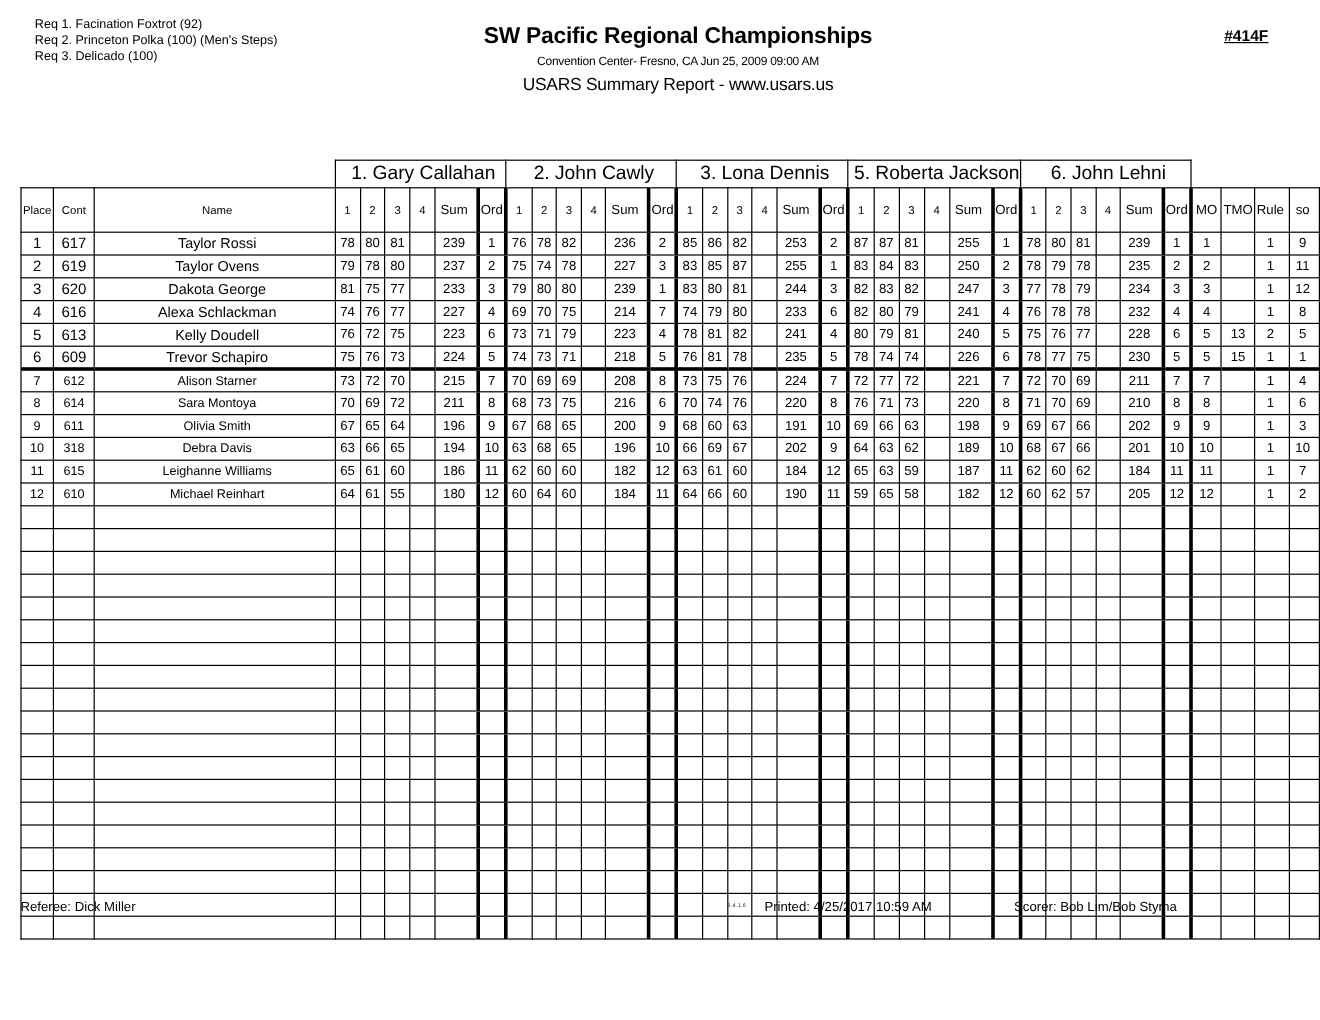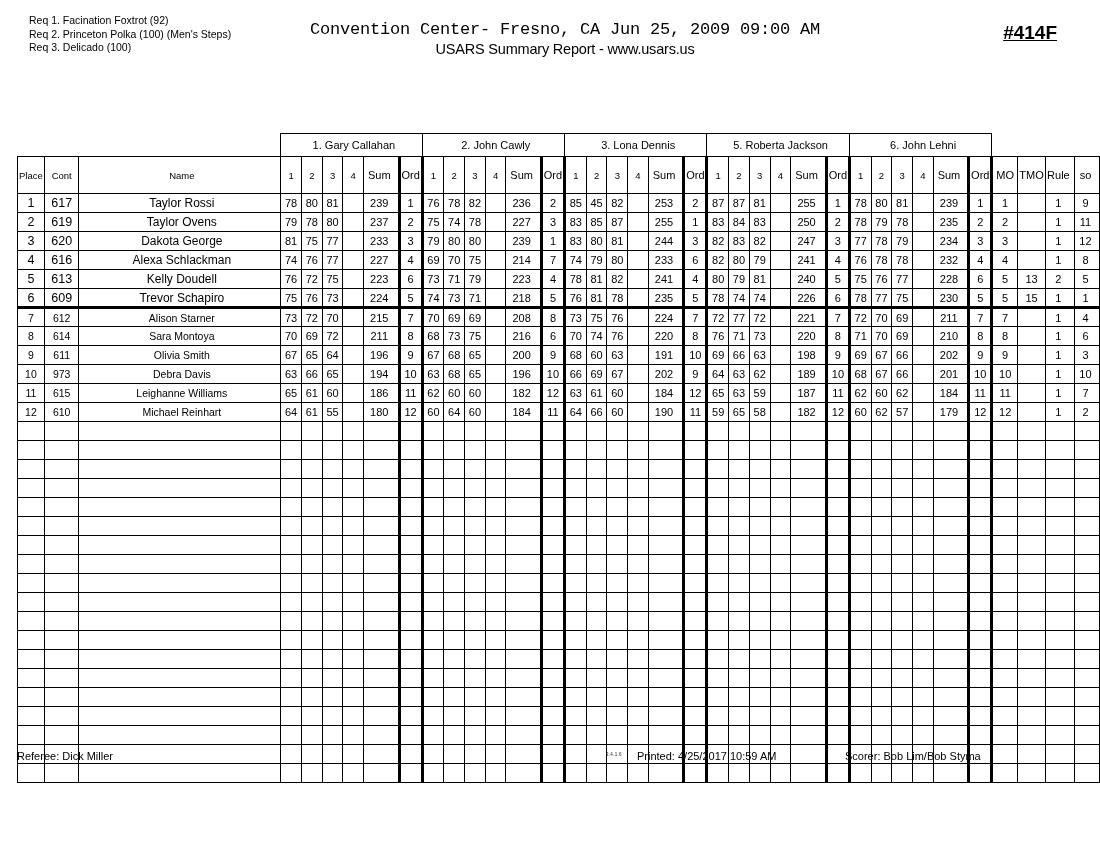--- a/index.html
+++ b/index.html
@@ -11,37 +11,37 @@
     overflow:hidden;
     position:relative;
   }
   
   #header{position:absolute;left:15px;top:0;width:1100px;height:125px;}
   #req-list{position:absolute;left:14px;top:14px;font-size:10.5px;line-height:13.5px;white-space:nowrap;}
   #req-list .req-row{display:block;}
   #req-list .req-lbl{display:inline-block;}
   #title-block{position:absolute;left:200px;top:20px;width:700px;text-align:center;}
   #event-title{font-size:19px;font-weight:bold;letter-spacing:-0.2px;line-height:22px;}
-  #venue-line{font-size:17px;line-height:19px;letter-spacing:-0.2px;font-family:Liberation Mono, monospace;}
+  #venue-line{font-size:10px;line-height:19px;letter-spacing:-0.2px;}
   #category-title{font-size:18px;font-weight:bold;line-height:24px;letter-spacing:-0.1px;}
   #report-line{font-size:14.5px;line-height:20px;letter-spacing:-0.2px;}
-  #event-code{position:absolute;right:58px;top:22px;font-size:19px;font-weight:bold;text-decoration:underline;}
+  #event-code{position:absolute;right:58px;top:22px;font-size:13px;font-weight:bold;text-decoration:underline;}
 
   
   #sheet{position:absolute;left:17px;top:133px;border-collapse:collapse;table-layout:fixed;font-size:10.5px;}
   #sheet td,#sheet th{
     border:1px solid #000;
     padding:0;
     text-align:center;
     vertical-align:middle;
     font-weight:normal;
     overflow:hidden;
     white-space:nowrap;
   }
-  .jgrp-head{height:22px;text-align:left;font-size:11px;padding-left:5px !important;}
+  .jgrp-head{height:22px;text-align:left;font-size:16px;padding-left:5px !important;}
   .jgrp-blank{border:none !important;}
   .colhead{height:37px;font-size:9.5px;}
   .drow{height:19px;}
   .erow{height:19px;}
   .c-place{width:26px;}
   .c-cont{width:34px;}
   .c-name{width:200px;text-align:left;padding-left:4px !important;}
   .c-s{width:20px;}
   .c-sum{width:31px;text-align:right;padding-right:3px !important;}
   .c-ord{width:20px;font-weight:bold;}
@@ -83,20 +83,21 @@
       <span class="req-lbl">Req  2.</span>
       <span>Princeton Polka (100) (Men's Steps)</span>
     </span>
     <span class="req-row">
       <span class="req-lbl">Req  3.</span>
       <span>Delicado (100)</span>
     </span>
   </div>
 
   <div id="title-block">
+    <div id="event-title">SW Pacific Regional Championships</div>
     <div id="venue-line">Convention Center- Fresno, CA  Jun 25, 2009  09:00 AM</div>
     <div id="report-line">USARS Summary Report - www.usars.us</div>
   </div>
 
   <div id="event-code">#414F</div>
 </div>
 
 <table id="sheet">
   <thead>
     <tr>
@@ -164,21 +165,21 @@
         <td class="c-s numcell"></td>
         <td class="c-sum numcell">239</td>
         <td class="c-ord tl tr">1</td>
         <td class="c-s numcell tl">76</td>
         <td class="c-s numcell">78</td>
         <td class="c-s numcell">82</td>
         <td class="c-s numcell"></td>
         <td class="c-sum numcell">236</td>
         <td class="c-ord tl tr">2</td>
         <td class="c-s numcell tl">85</td>
-        <td class="c-s numcell">45</td>
+        <td class="c-s numcell">86</td>
         <td class="c-s numcell">82</td>
         <td class="c-s numcell"></td>
         <td class="c-sum numcell">253</td>
         <td class="c-ord tl tr">2</td>
         <td class="c-s numcell tl">87</td>
         <td class="c-s numcell">87</td>
         <td class="c-s numcell">81</td>
         <td class="c-s numcell"></td>
         <td class="c-sum numcell">255</td>
         <td class="c-ord tl tr">1</td>
@@ -500,21 +501,21 @@
         <td class="c-s numcell"></td>
         <td class="c-sum numcell">202</td>
         <td class="c-ord tl tr">9</td>
         <td class="c-mo tl">9</td>
         <td class="c-tmo"></td>
         <td class="c-rule">1</td>
         <td class="c-so">3</td>
       </tr>
       <tr class="drow">
         <td class="c-place">10</td>
-        <td class="c-cont">973</td>
+        <td class="c-cont">318</td>
         <td class="c-name">Debra Davis</td>
         <td class="c-s numcell">63</td>
         <td class="c-s numcell">66</td>
         <td class="c-s numcell">65</td>
         <td class="c-s numcell"></td>
         <td class="c-sum numcell">194</td>
         <td class="c-ord tl tr">10</td>
         <td class="c-s numcell tl">63</td>
         <td class="c-s numcell">68</td>
         <td class="c-s numcell">65</td>
@@ -608,21 +609,21 @@
         <td class="c-s numcell tl">59</td>
         <td class="c-s numcell">65</td>
         <td class="c-s numcell">58</td>
         <td class="c-s numcell"></td>
         <td class="c-sum numcell">182</td>
         <td class="c-ord tl tr">12</td>
         <td class="c-s numcell tl">60</td>
         <td class="c-s numcell">62</td>
         <td class="c-s numcell">57</td>
         <td class="c-s numcell"></td>
-        <td class="c-sum numcell">179</td>
+        <td class="c-sum numcell">205</td>
         <td class="c-ord tl tr">12</td>
         <td class="c-mo tl">12</td>
         <td class="c-tmo"></td>
         <td class="c-rule">1</td>
         <td class="c-so">2</td>
       </tr>
       <tr class="erow">
         <td class="c-place"></td>
         <td class="c-cont"></td>
         <td class="c-name"></td>

